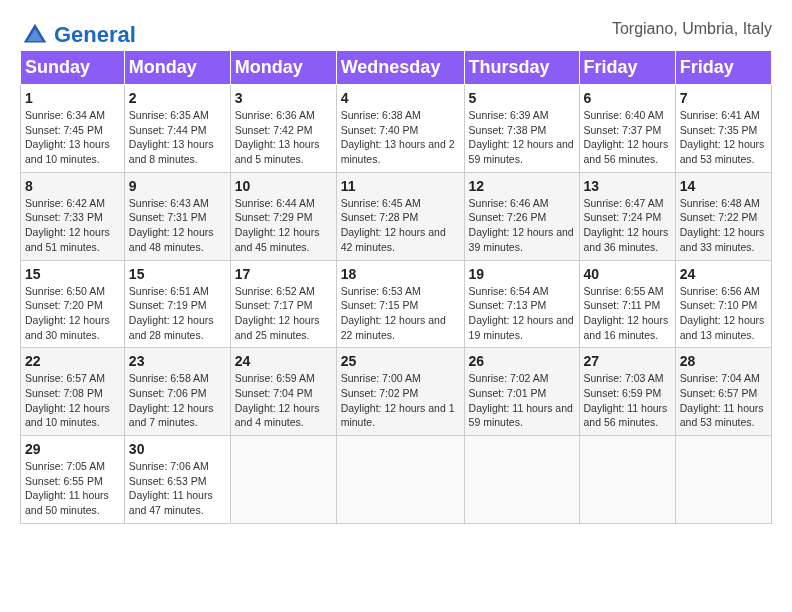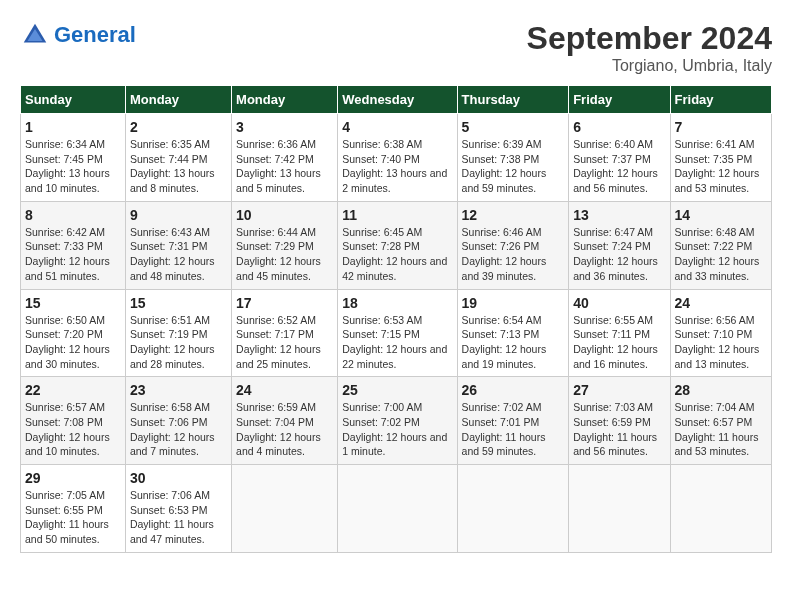--- a/index.html
+++ b/index.html
@@ -7,21 +7,20 @@
       font-family: Arial, sans-serif;
       background: #fff;
       width: 792px;
       min-height: 612px;
       padding: 20px;
     }
     .header-section {
       display: flex;
       justify-content: space-between;
       align-items: flex-start;
-      margin-bottom: 10px;
     }
     .logo {
       display: flex;
       align-items: center;
       gap: 4px;
     }
     .logo-text {
       font-size: 22px;
       font-weight: bold;
       color: #333;
@@ -45,25 +44,25 @@
     .subtitle {
       font-size: 16px;
       color: #555;
     }
     table {
       width: 100%;
       border-collapse: collapse;
       font-size: 11px;
     }
     thead tr th {
-      background-color: #14532d;
+      background-color: #8b5cf6;
       color: #fff;
       padding: 6px 4px;
       text-align: left;
-      font-size: 13px;
+      font-size: 18px;
       font-weight: bold;
       border: 1px solid #fff;
     }
     tbody tr td {
       border: 1px solid #ccc;
       padding: 5px 4px;
       vertical-align: top;
       background: #fff;
       min-height: 70px;
     }
@@ -93,21 +92,20 @@
   <div class="logo">
     <svg class="logo-icon" viewBox="0 0 40 40">
       <polygon points="20,5 35,30 5,30" fill="#2b5cad"></polygon>
       <polygon points="20,12 30,28 10,28" fill="#5b8dd9"></polygon>
     </svg>
     <div class="logo-text">
       <div><span>General</span></div>
     </div>
   </div>
   <div class="title-section">
-    <div class="main-title">September 2024</div>
     <div class="subtitle">Torgiano, Umbria, Italy</div>
   </div>
 </div>
 
 <table>
   <thead>
     <tr>
     <th>Sunday</th>
         <th>Monday</th>
         <th>Monday</th>

